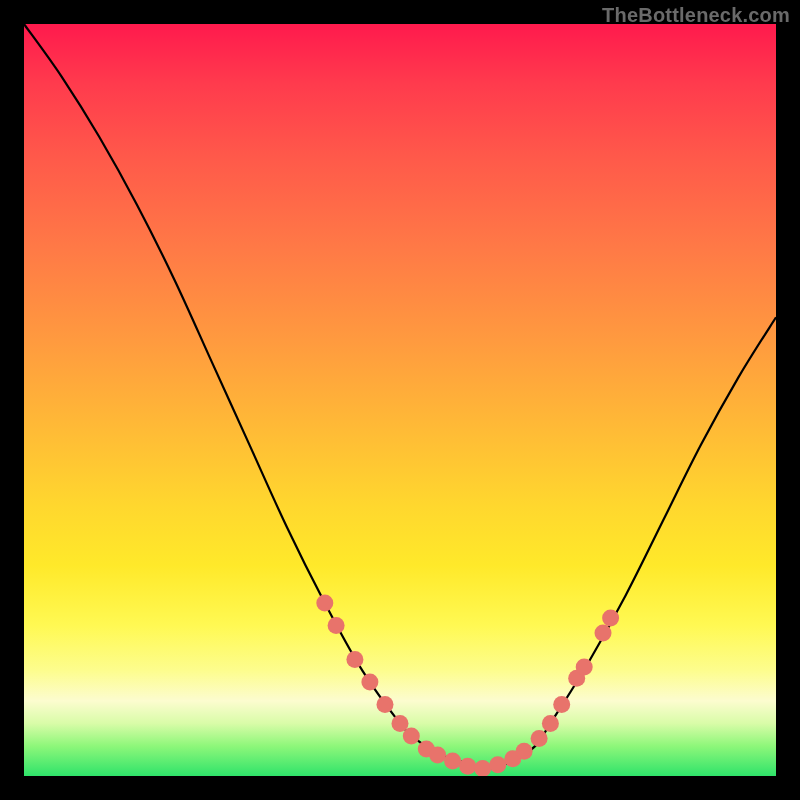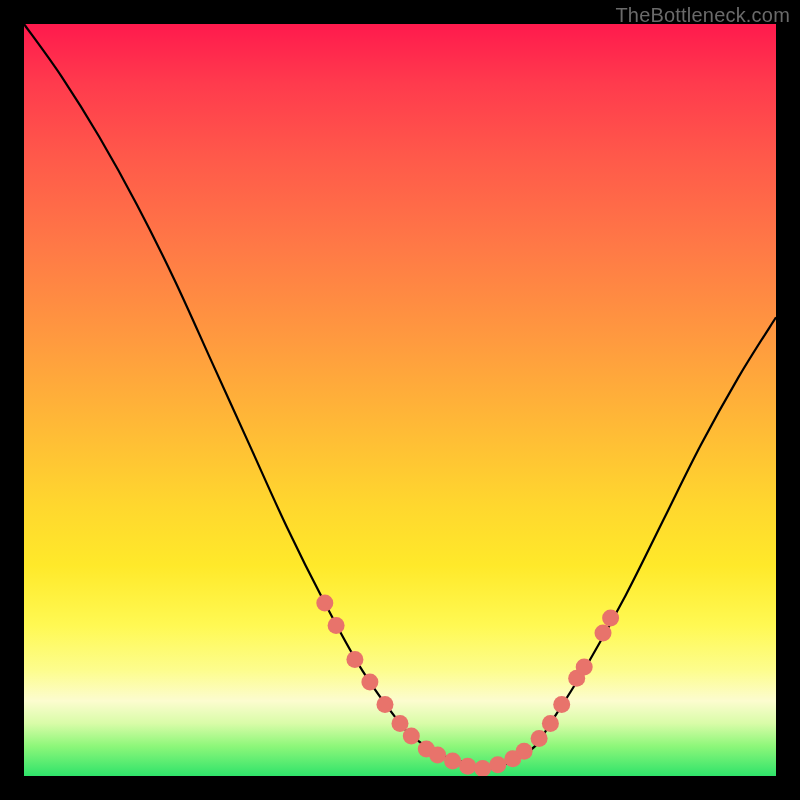--- a/index.html
+++ b/index.html
@@ -32,21 +32,21 @@
       #d9fca8 93%,
       #8ef77a 96%,
       #2fe36a 100%);
   }
   .watermark {
     position: absolute;
     top: 4px;
     right: 10px;
     color: #6a6a6a;
     font-size: 20px;
-    font-weight: 400;
+    font-weight: 700;
     z-index: 10;
     letter-spacing: 0.2px;
   }
   svg.curve {
     position: absolute;
     left: 0;
     top: 0;
     width: 752px;
     height: 752px;
     z-index: 5;

